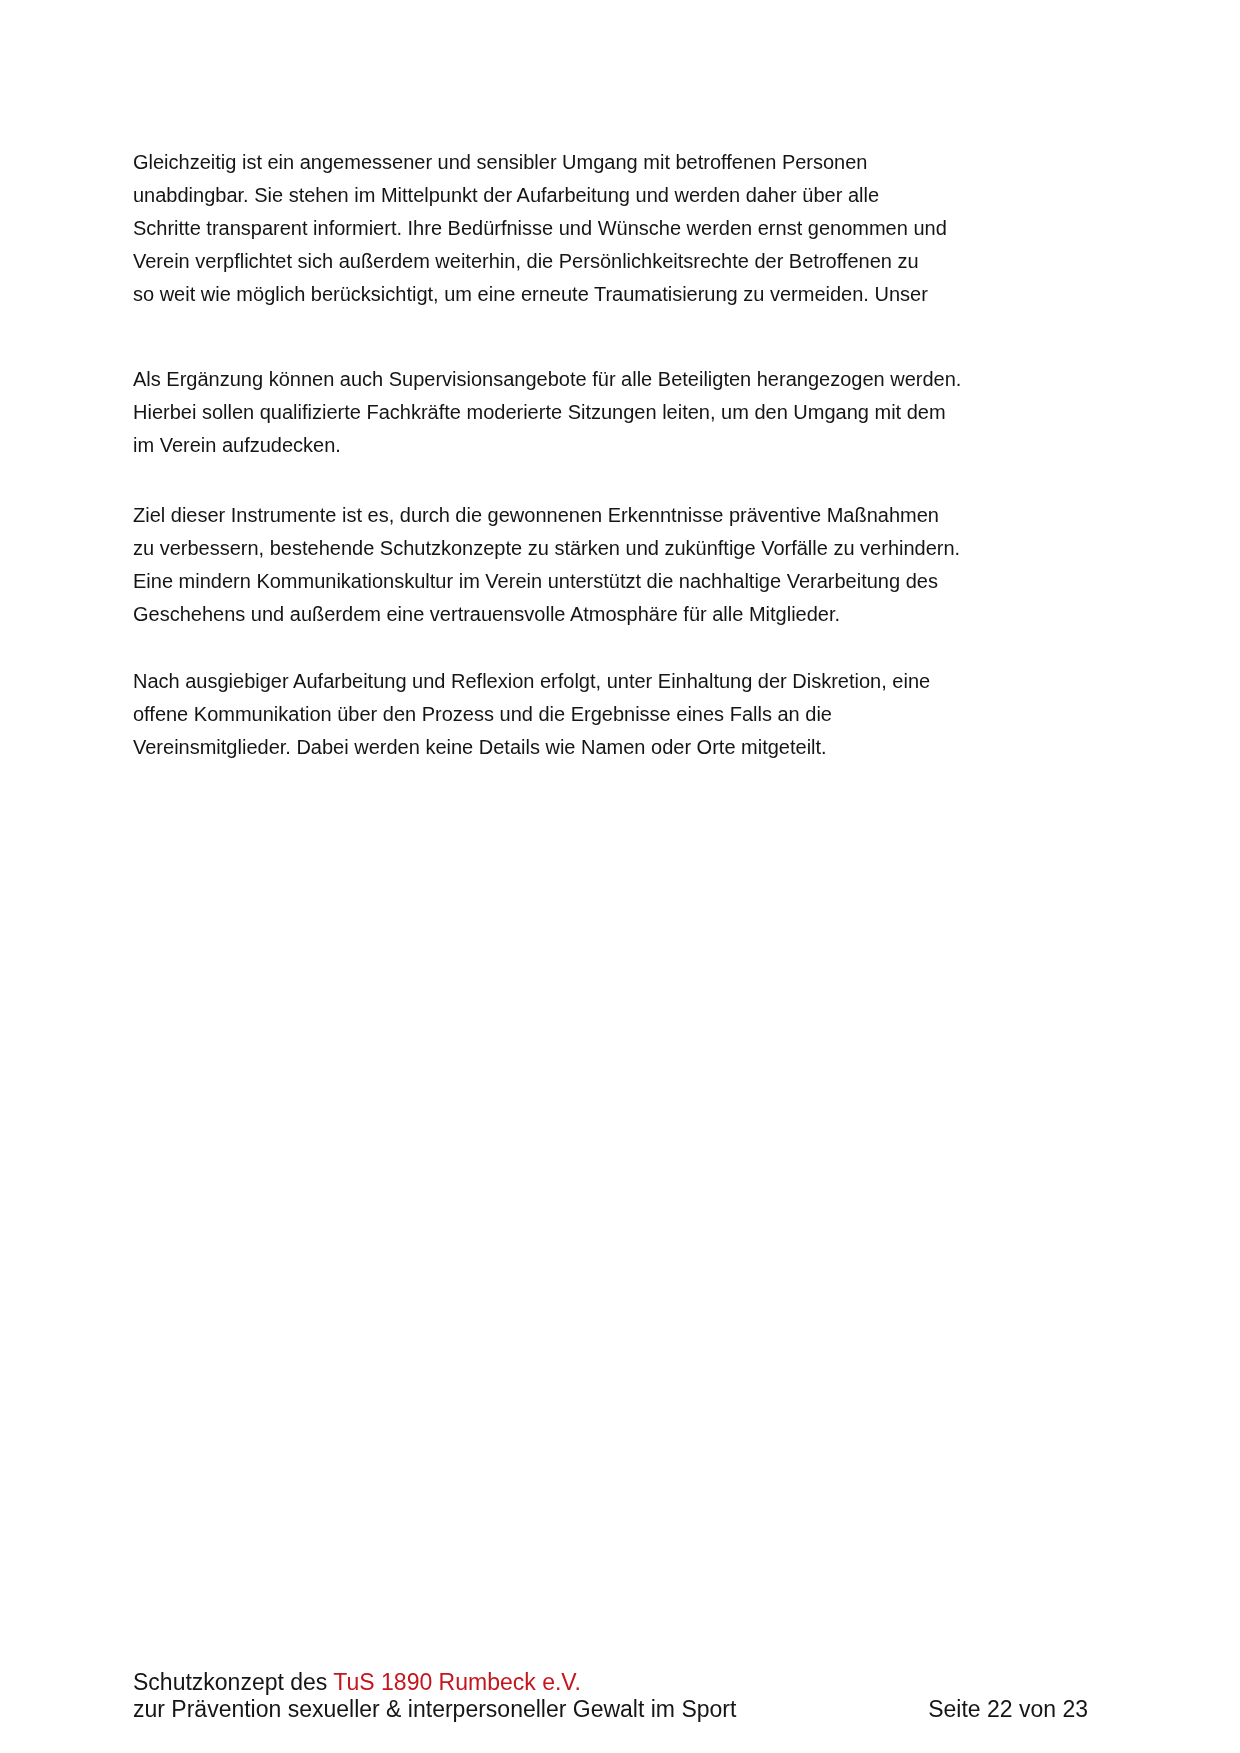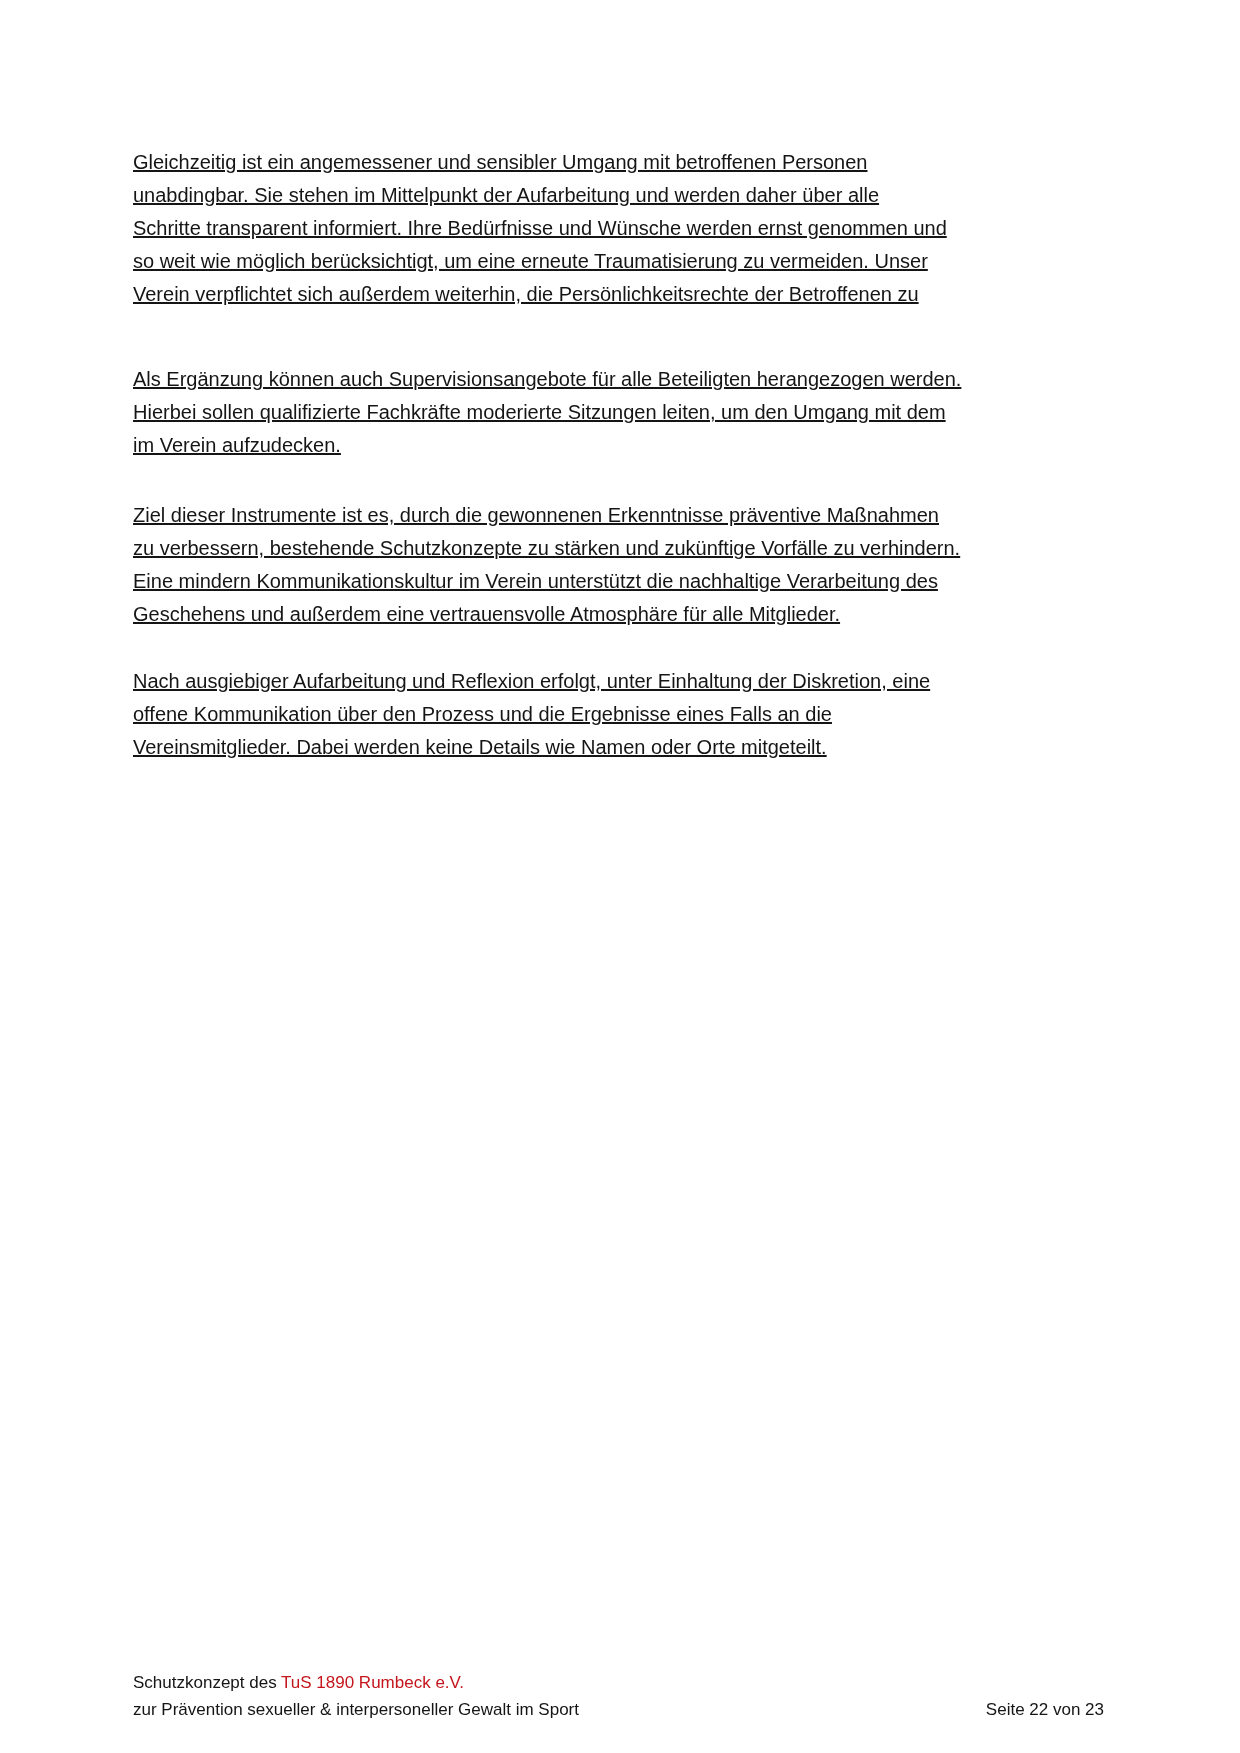--- a/index.html
+++ b/index.html
@@ -22,50 +22,50 @@
     position: absolute;
     left: 133px;
     top: 146px;
     width: 907px;
     font-size: 20px;
     line-height: 33px;
   }
   .para { margin: 0 0 34px 0; }
   .para:nth-child(1) { margin-bottom: 52px; }
   .para:nth-child(2) { margin-bottom: 37px; }
-  .line { display: block; text-decoration: underline; }
+  .line { display: block; }
   .footer {
     position: absolute;
     left: 133px;
-    right: 136px;
+    right: 152px;
     top: 1669px;
     display: flex;
     justify-content: space-between;
     align-items: flex-end;
-    font-size: 17px;
+    font-size: 23px;
     line-height: 27px;
   }
   .footer-left { display: block; }
   .footer-line { display: block; white-space: nowrap; }
   .club-name { color: var(--club-red); }
   .page-indicator { white-space: nowrap; }
 </style>
 </head>
 <body>
 
 <div class="page">
 
   <div class="document-body">
 
   <p class="para">
         <span class="line">Gleichzeitig ist ein angemessener und sensibler Umgang mit betroffenen Personen</span>
         <span class="line">unabdingbar. Sie stehen im Mittelpunkt der Aufarbeitung und werden daher über alle</span>
         <span class="line">Schritte transparent informiert. Ihre Bedürfnisse und Wünsche werden ernst genommen und</span>
+        <span class="line">Verein verpflichtet sich außerdem weiterhin, die Persönlichkeitsrechte der Betroffenen zu</span>
         <span class="line">so weit wie möglich berücksichtigt, um eine erneute Traumatisierung zu vermeiden. Unser</span>
-        <span class="line">Verein verpflichtet sich außerdem weiterhin, die Persönlichkeitsrechte der Betroffenen zu</span>
       </p>
       <p class="para">
         <span class="line">Als Ergänzung können auch Supervisionsangebote für alle Beteiligten herangezogen werden.</span>
         <span class="line">Hierbei sollen qualifizierte Fachkräfte moderierte Sitzungen leiten, um den Umgang mit dem</span>
         <span class="line">im Verein aufzudecken.</span>
       </p>
       <p class="para">
         <span class="line">Ziel dieser Instrumente ist es, durch die gewonnenen Erkenntnisse präventive Maßnahmen</span>
         <span class="line">zu verbessern, bestehende Schutzkonzepte zu stärken und zukünftige Vorfälle zu verhindern.</span>
         <span class="line">Eine mindern Kommunikationskultur im Verein unterstützt die nachhaltige Verarbeitung des</span>

